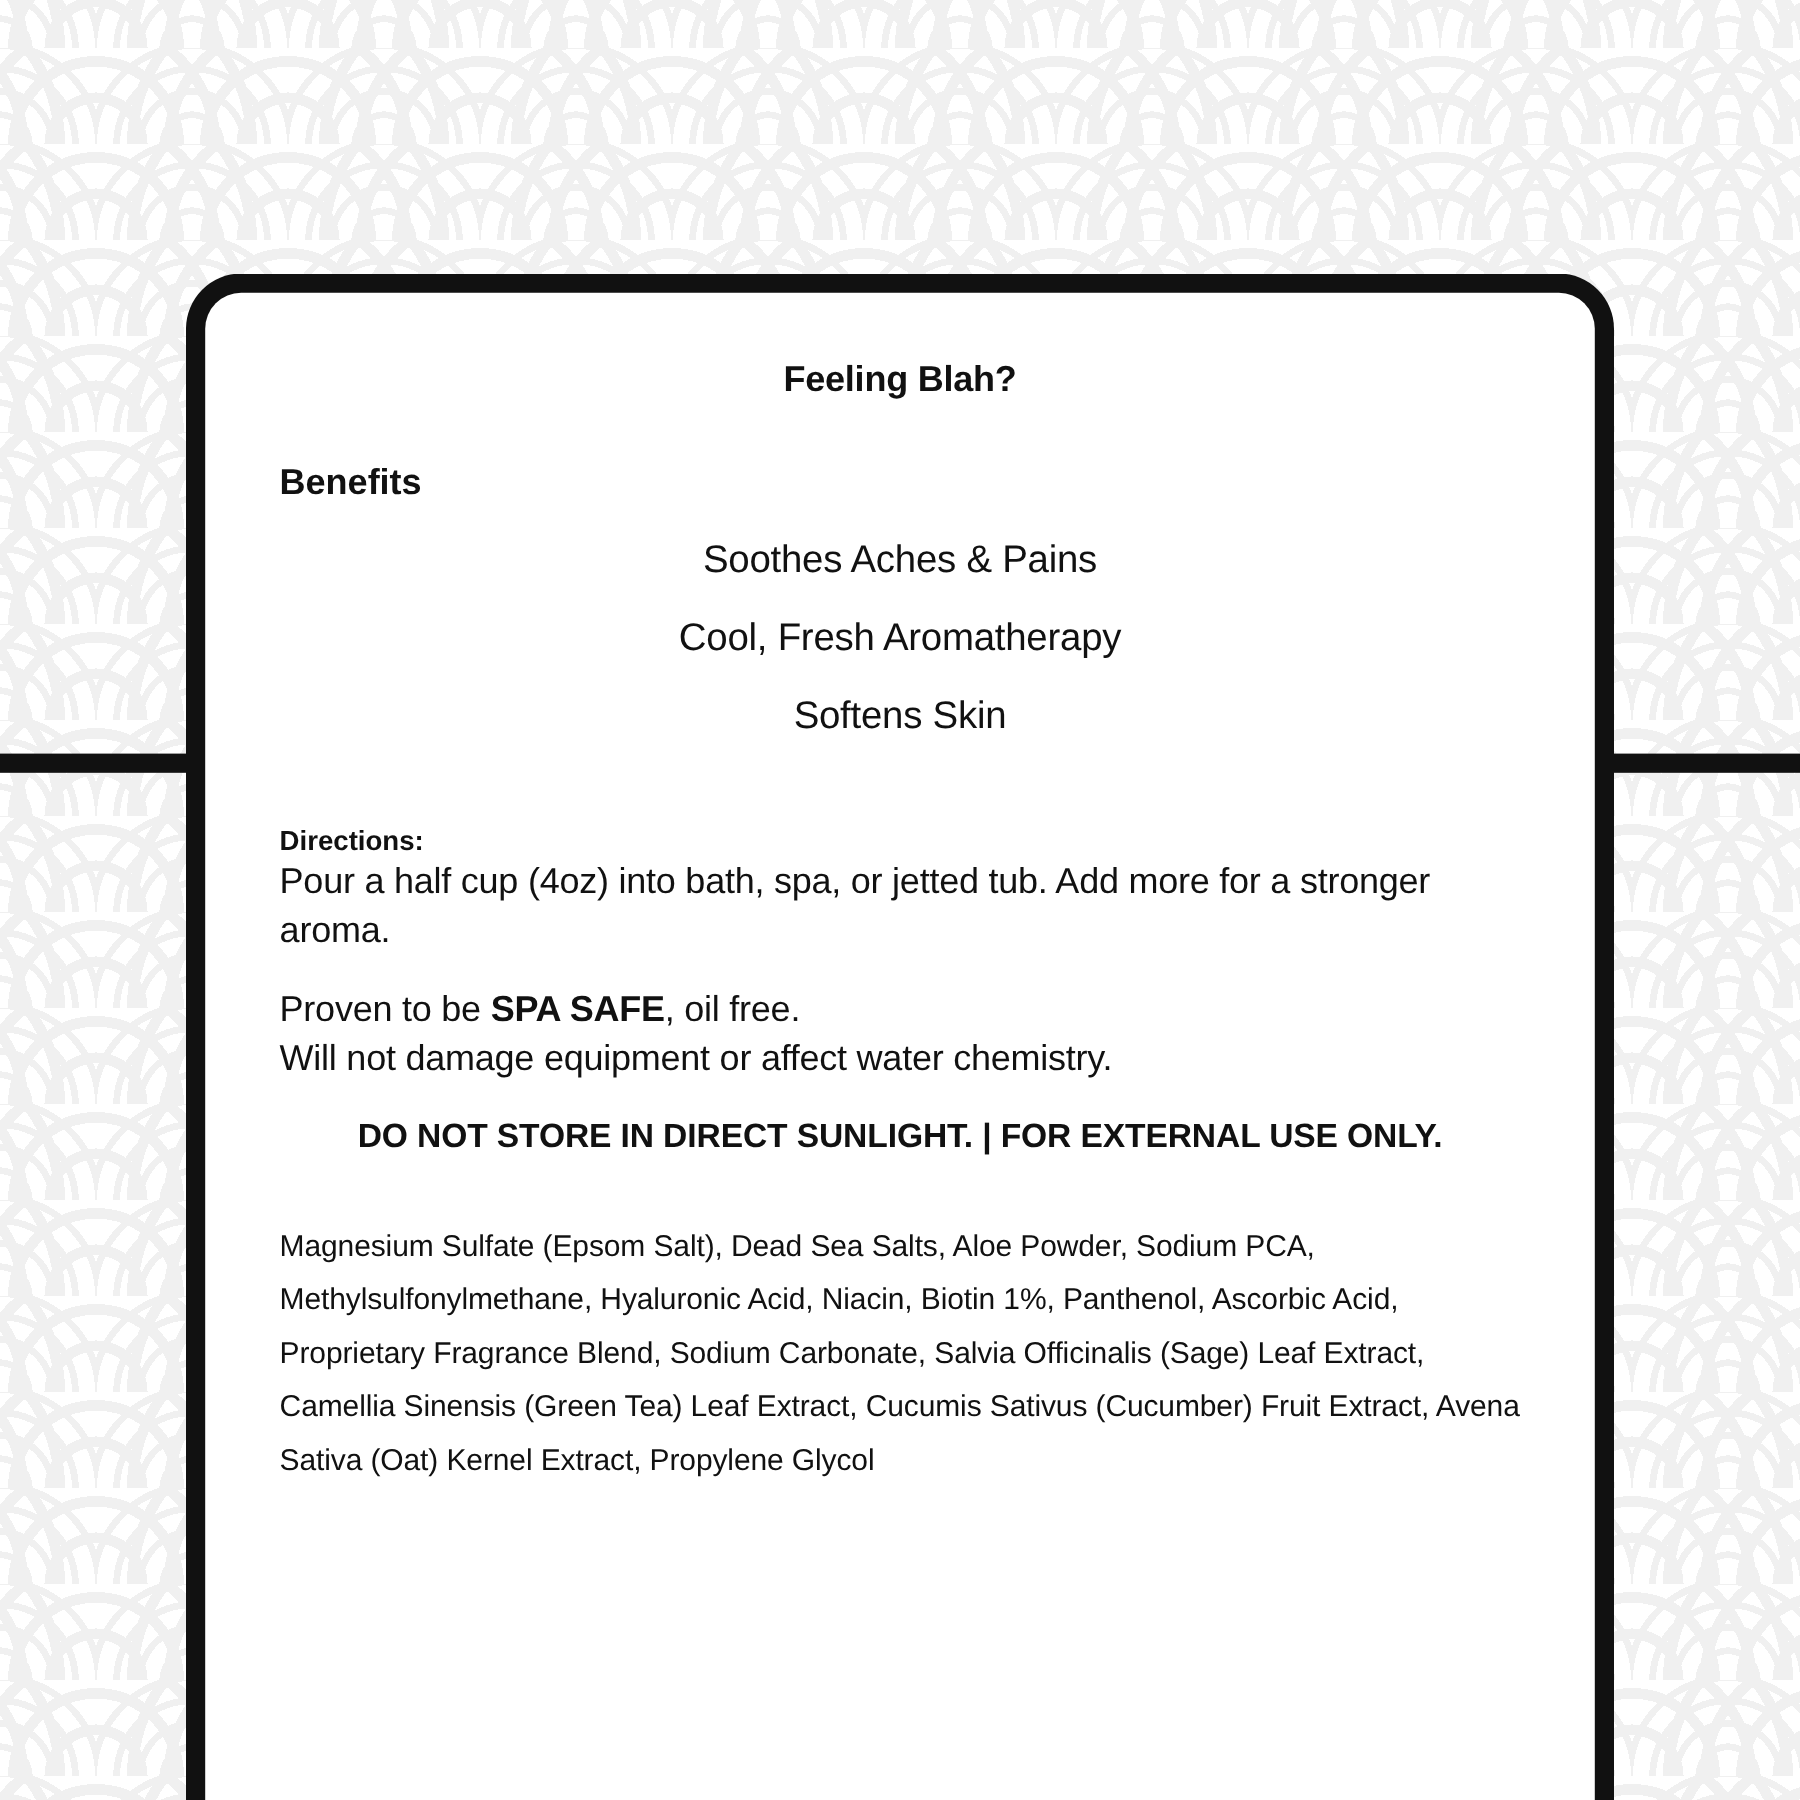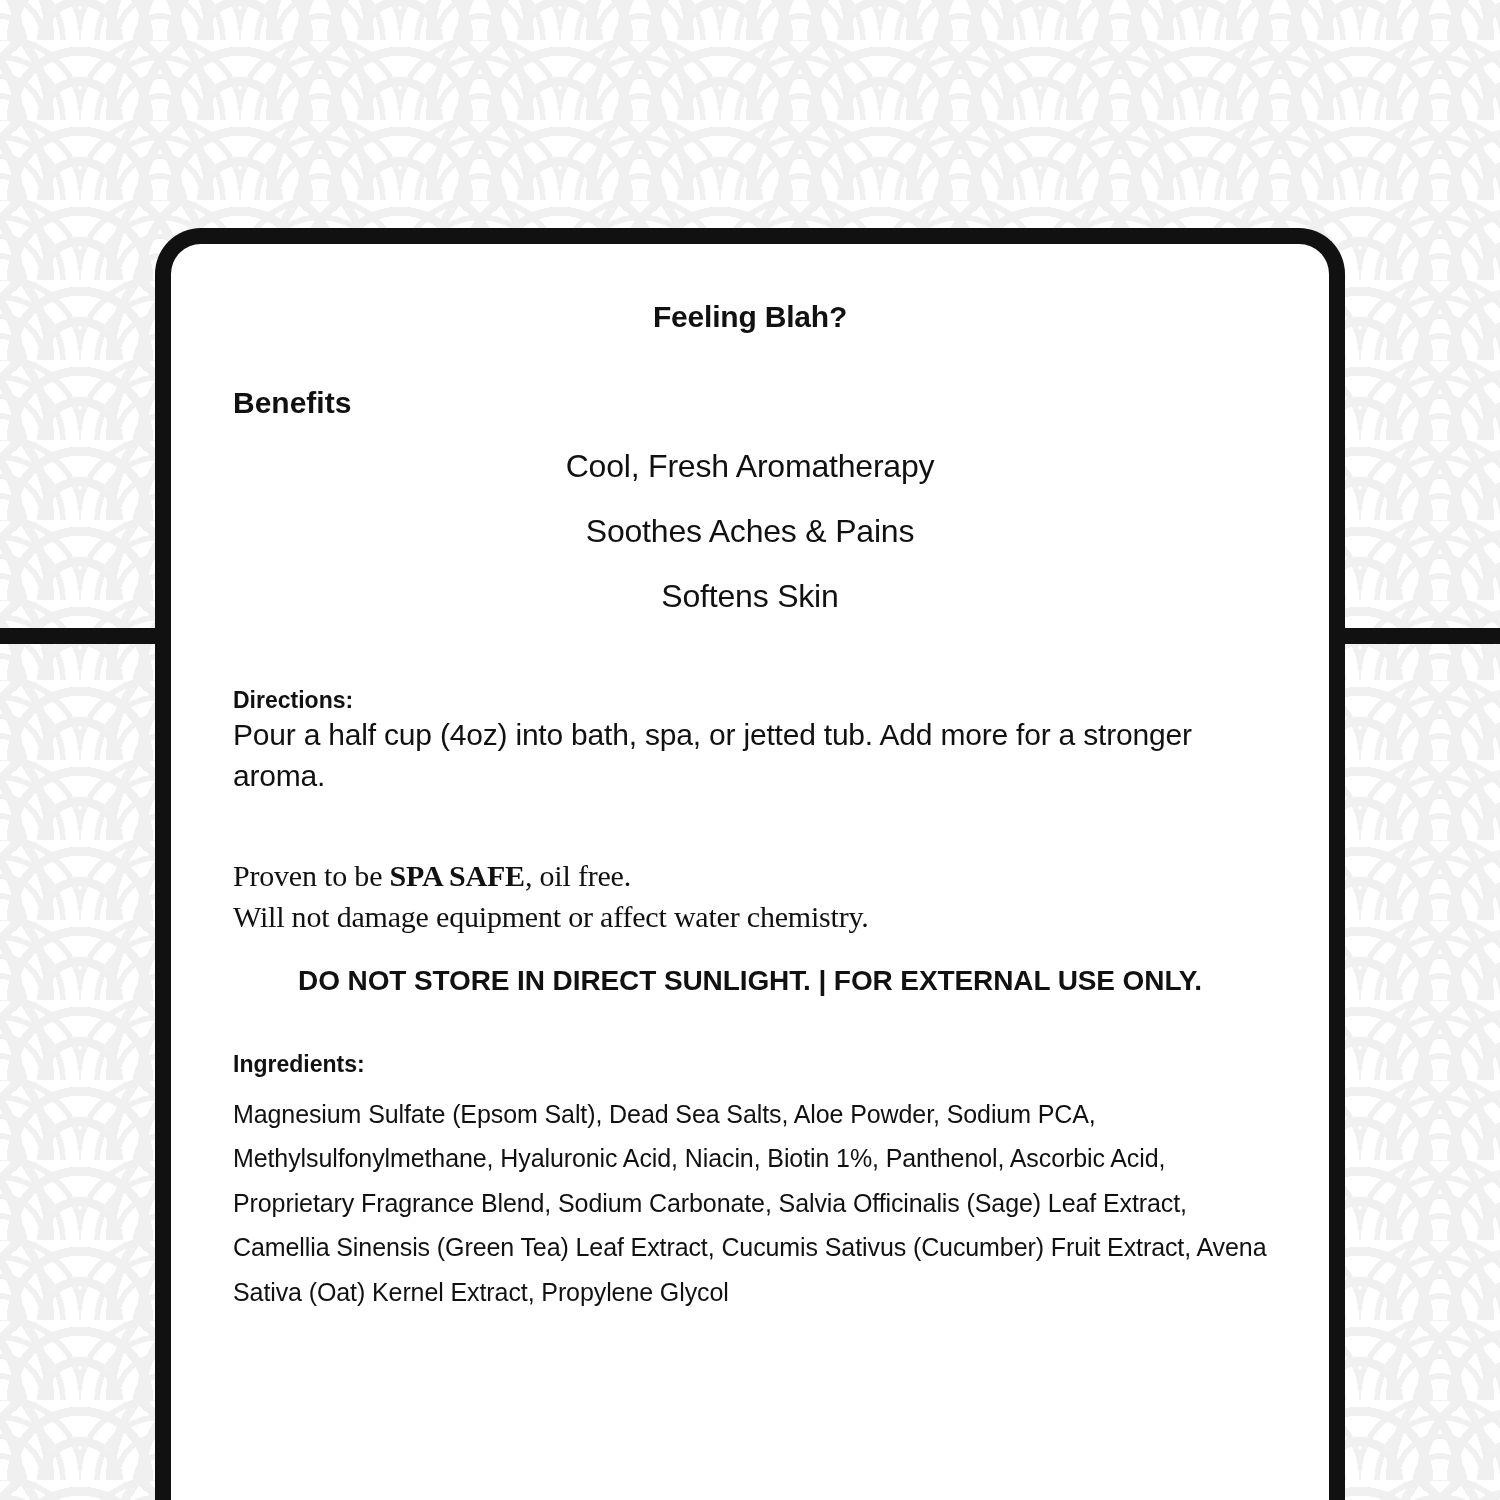--- a/index.html
+++ b/index.html
@@ -117,21 +117,21 @@
   .directions-block { margin-top: 72px; }
 
   .body-text {
     font-size: 30px;
     color: #111;
     line-height: 1.38;
     letter-spacing: -0.2px;
     margin: 0;
   }
 
-  .spa-block { margin-top: 58px; font-family: Liberation Serif, serif; }
+  .spa-block { margin-top: 24px; }
 
   .strong { font-weight: bold; }
 
   .warning {
     text-align: center;
     font-size: 28px;
     font-weight: bold;
     color: #111;
     margin-top: 27px;
     letter-spacing: -0.1px;
@@ -159,36 +159,35 @@
   <div class="shoulder right"></div>
 
   <div class="label-card">
     <div class="card-inner">
 
       <h1 class="headline">Feeling Blah?</h1>
 
 
       <h2 class="benefits-title">Benefits</h2>
 
+      <div class="benefit">Soothes Aches &amp; Pains</div>
       <div class="benefit">Cool, Fresh Aromatherapy</div>
-      <div class="benefit">Soothes Aches &amp; Pains</div>
       <div class="benefit">Softens Skin</div>
 
       <div class="directions-block">
         <div class="section-label">Directions:</div>
         <p class="body-text">Pour a half cup (4oz) into bath, spa, or jetted tub. Add more for a stronger aroma.</p>
       </div>
 
       <div class="spa-block">
         <p class="body-text"><span>Proven to be </span><span class="strong">SPA SAFE</span><span>, oil free.</span></p>
         <p class="body-text">Will not damage equipment or affect water chemistry.</p>
       </div>
 
       <div class="warning">DO NOT STORE IN DIRECT SUNLIGHT.  |  FOR EXTERNAL USE ONLY.</div>
 
       <div class="ingredients-block">
-        <div class="section-label">Ingredients:</div>
         <p class="ingredients-text">Magnesium Sulfate (Epsom Salt), Dead Sea Salts, Aloe Powder, Sodium PCA, Methylsulfonylmethane, Hyaluronic Acid, Niacin, Biotin 1%, Panthenol, Ascorbic Acid, Proprietary Fragrance Blend, Sodium Carbonate, Salvia Officinalis (Sage) Leaf Extract, Camellia Sinensis (Green Tea) Leaf Extract, Cucumis Sativus (Cucumber) Fruit Extract, Avena Sativa (Oat) Kernel Extract, Propylene Glycol</p>
       </div>
 
     </div>
   </div>
 </div>
 
 </body></html>

